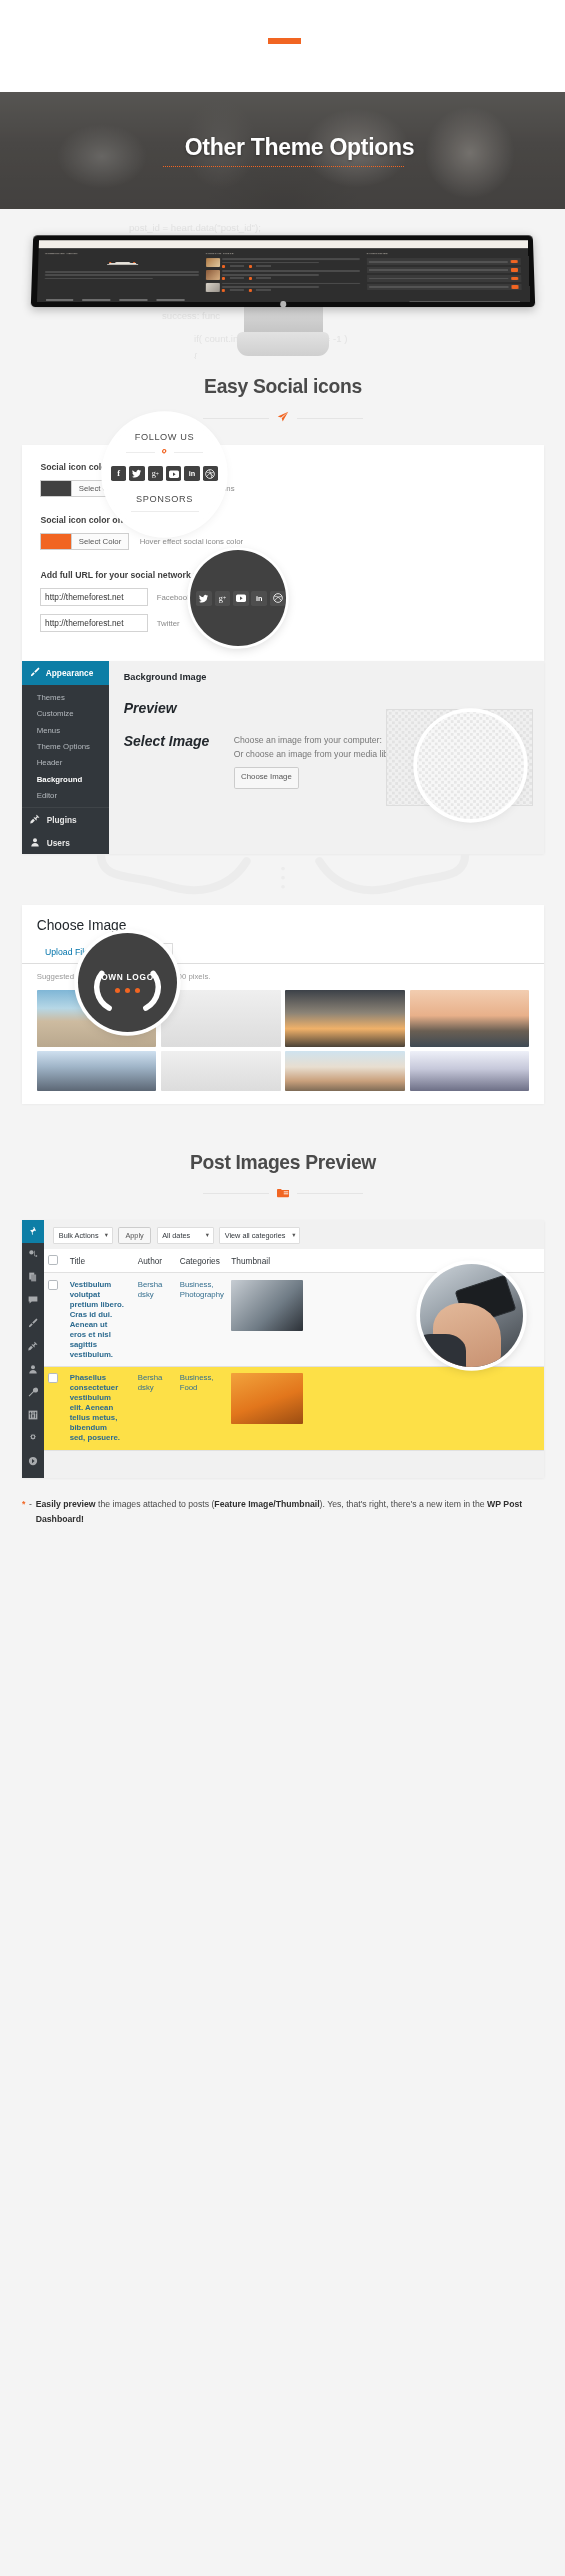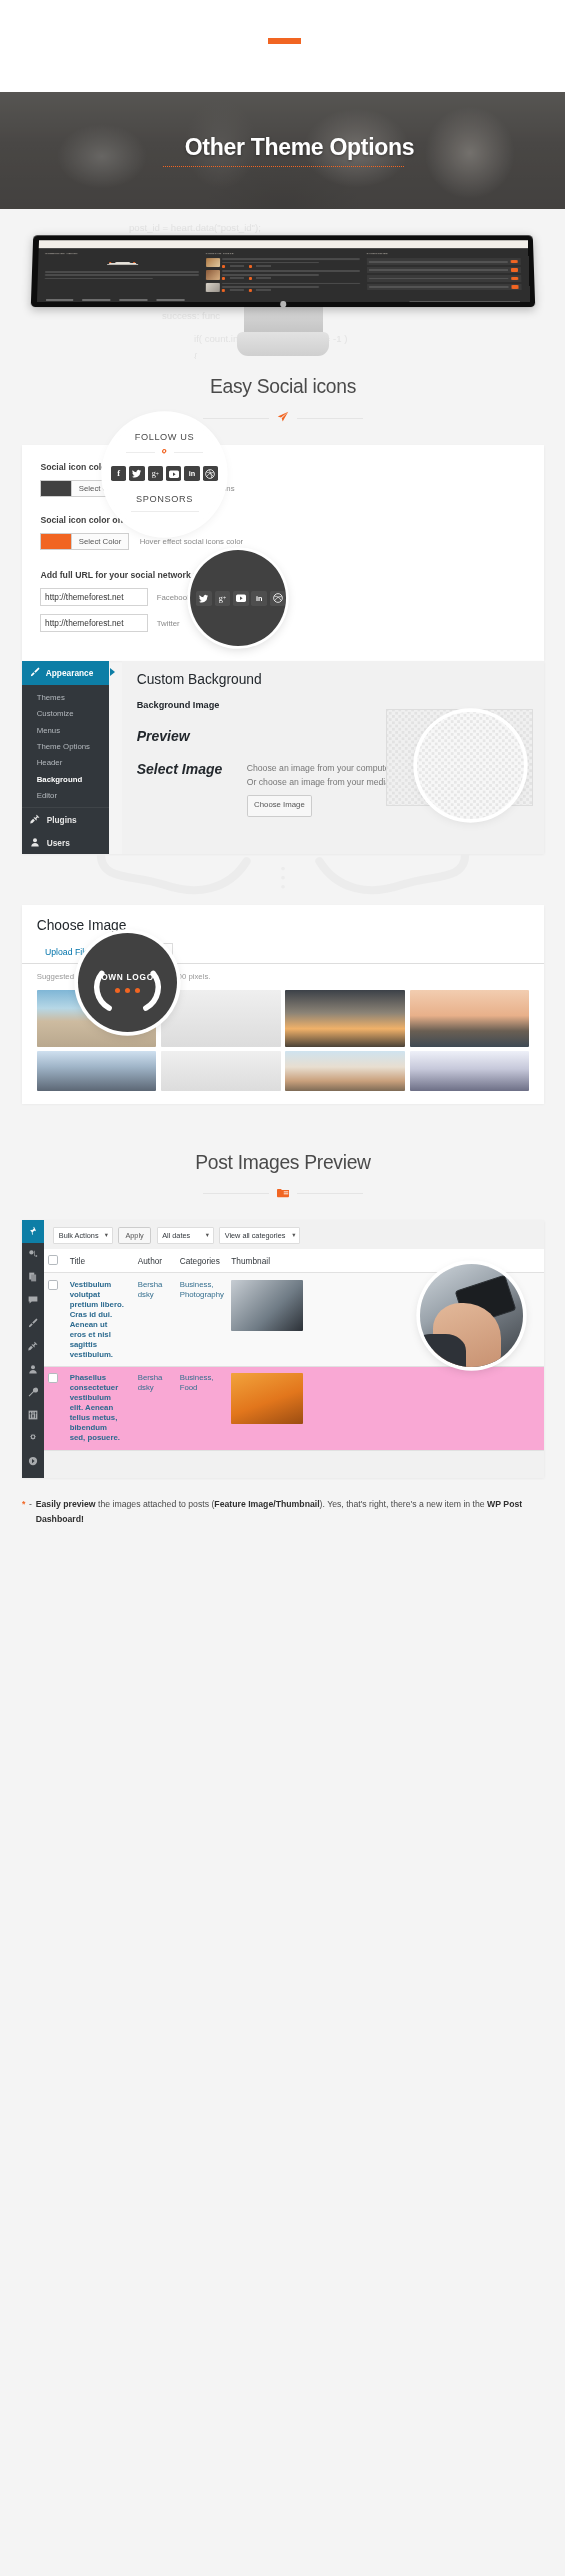--- a/index.html
+++ b/index.html
@@ -116,21 +116,21 @@
   }
   .apple {
     position:absolute; left:50%; top:66px; transform:translateX(-50%);
     width:5.5px; height:6.4px; background:#b6b6b6;
     border-radius:50% 50% 45% 45%;
   }
 
   
   .sec-head { text-align:center; padding-top:16.5px; }
   .sec-head h2 {
-    font-size:19.3px; font-weight:normal; color:#4a4a4a; letter-spacing:-0.3px;
+    font-size:19.3px; font-weight:bold; color:#4a4a4a; letter-spacing:-0.3px;
   }
   .divider {
     display:flex; align-items:center; justify-content:center; gap:8.3px;
     margin:13.8px 0 20px 0;
   }
   .divider .line { width:66px; height:0.9px; background:#e4e4e4; }
   .divider .ic { color:#f16522; font-size:12px; line-height:1; }
 
   
   .card {
@@ -178,21 +178,21 @@
   .circle-hover {
     position:absolute; left:190px; top:105px; width:96px; height:96px;
     border-radius:50%; background:#414141;
     box-shadow:0 0 0 2.8px #fff, 0 2.8px 11px rgba(0,0,0,.18);
     display:flex; align-items:center; justify-content:center; overflow:hidden;
   }
   .ch-icons { display:flex; gap:2.8px; margin-left:5.5px; }
   .ch-icons .sq { background:#4e4e4e; }
 
   
-  .wp-wrap { margin:0 22px; display:flex; box-shadow:0 0.9px 2.8px rgba(0,0,0,.07); position:relative;gap:13px;}
+  .wp-wrap { margin:0 22px; display:flex; box-shadow:0 0.9px 2.8px rgba(0,0,0,.07); position:relative;}
   .wp-side { width:87px; background:#32373c; flex:none; }
   .wp-side-top {
     background:#0d7ea6; color:#fff; font-size:8.3px; font-weight:bold;
     padding:6.4px 8.3px; display:flex; align-items:center; gap:5.5px; position:relative;
   }
   .wp-side-top::after{
     content:""; position:absolute; right:-5.5px; top:50%; margin-top:-4.6px;
     border-top:4.6px solid transparent; border-bottom:4.6px solid transparent;
     border-left:5.5px solid #0d7ea6;
   }
@@ -293,21 +293,21 @@
     height:16.5px; padding:0 13px 0 4.6px; display:flex; align-items:center; position:relative;
     border-radius:1px; min-width:57px;
   }
   .sel::after {
     content:"▾"; position:absolute; right:3.7px; top:2.8px; font-size:6.4px; color:#555;
   }
   .applybtn {
     border:0.9px solid #ccc; background:#f7f7f7; font-size:7.3px; color:#555;
     height:16.5px; padding:0 6.4px; display:flex; align-items:center; border-radius:1.8px;
   }
-  table.posts { width:100%; border-collapse:collapse; background:#f9a8d4; }
+  table.posts { width:100%; border-collapse:collapse; background:#fde047; }
   table.posts th {
     text-align:left; font-size:8.3px; font-weight:normal; color:#32373c;
     padding:5.5px 3.7px; border-bottom:0.9px solid #e1e1e1; background:#fff;
   }
   table.posts td {
     vertical-align:top; font-size:7.8px; padding:6.4px 3.7px; border-bottom:0.9px solid #e1e1e1;
   }
   table.posts tr.alt td { background:#f9f9f9; }
   .cbx { width:10px; height:10px; border:0.9px solid #b4b9be; background:#fff; border-radius:1.8px; display:inline-block; }
   .ptitle { color:#2b6a8f; font-weight:bold; line-height:10px; width:55px; display:block; }
@@ -604,21 +604,20 @@
           <svg width="10" height="10" viewBox="0 0 16 16">
               <circle cx="8" cy="5" r="3.2" fill="#e6e6e6"></circle>
               <path fill="#e6e6e6" d="M2 15c0-3.3 2.7-5.5 6-5.5s6 2.2 6 5.5z"></path>
             </svg>
         </span>
         <span>Users</span>
       </div>
     </div>
 
     <div class="wp-body">
-      <div class="wp-h1">Custom Background</div>
       <div class="wp-h2">Background Image</div>
       <div class="wp-row">
         <div class="wp-rl">Preview</div>
         <div class="wp-rv"></div>
       </div>
       <div class="wp-row">
         <div class="wp-rl">Select Image</div>
         <div class="wp-rv">
           <div>Choose an image from your computer:</div>
           <div>Or choose an image from your media library:</div>

